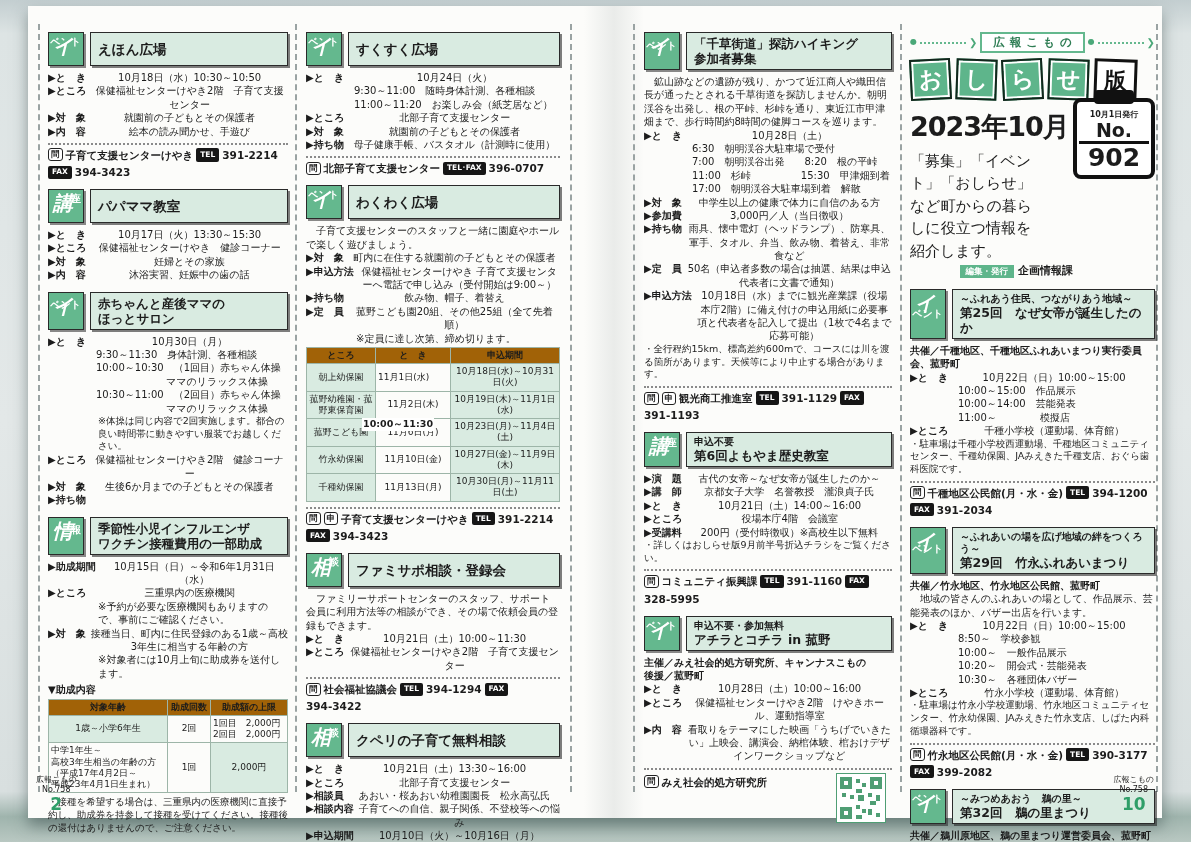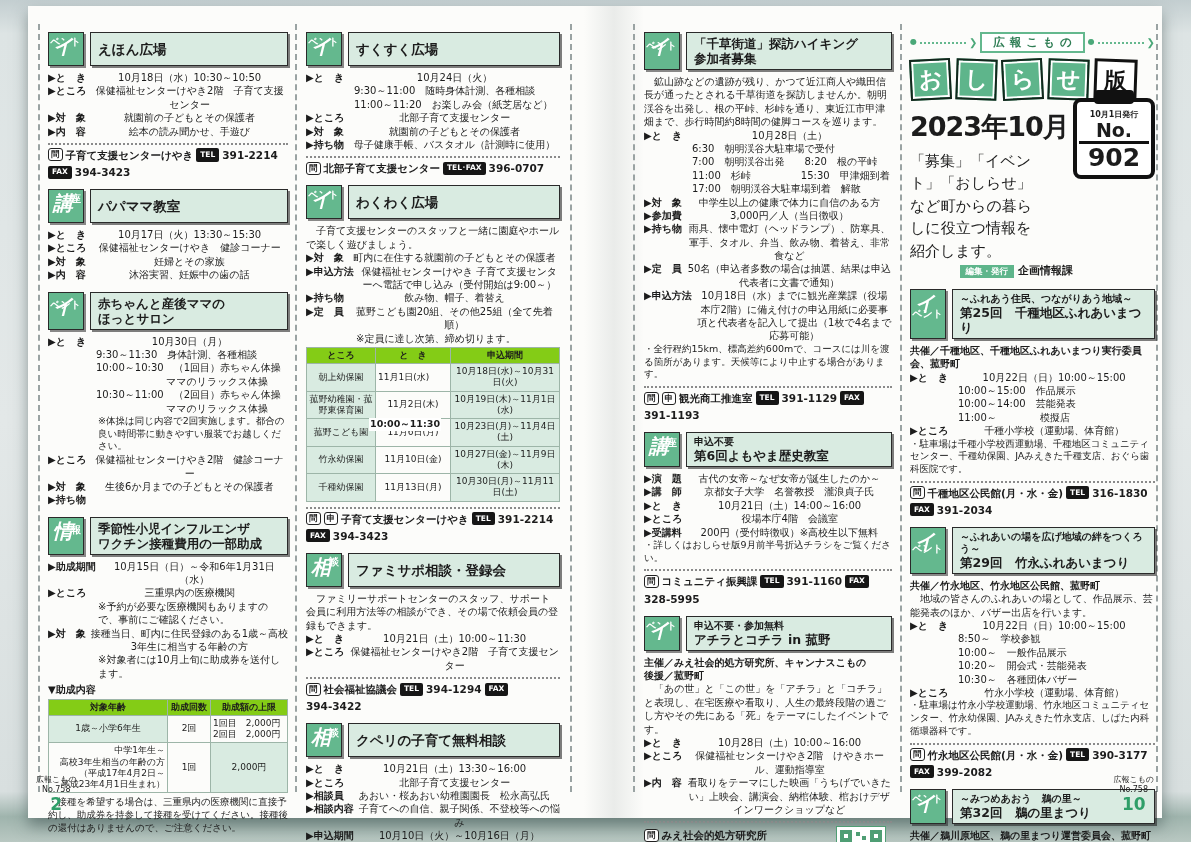--- a/index.html
+++ b/index.html
@@ -31,21 +31,21 @@
   .intro{text-indent:1em;}
   .org{font-weight:bold;}
   .note{font-size:9.5px;}
   .contact{border-top:2px dotted #8a8a8a;margin-top:5px;padding-top:3px;font-size:10.5px;font-weight:bold;
     display:flex;align-items:center;flex-wrap:wrap;gap:3px;}
   .ic{display:inline-block;border:1.5px solid #222;border-radius:3px;font-size:8.5px;font-weight:bold;
     padding:0 2px;line-height:11px;background:#fff;}
   .icb{display:inline-block;background:#161616;color:#fff;font-size:7.5px;font-weight:bold;
     padding:1.5px 4px;border-radius:2px;}
   table.gtbl{border-collapse:collapse;width:100%;font-size:9px;line-height:1.25;margin-top:2px;}
-  table.gtbl th{background:#84cc16;font-weight:bold;border:1px solid #9db5a8;padding:2px 1px;}
+  table.gtbl th{background:#a16207;font-weight:bold;border:1px solid #9db5a8;padding:2px 1px;}
   table.gtbl td{border:1px solid #9db5a8;padding:2px 2px;text-align:center;}
   td.gcell{background:#d9ebe1;}
   .tblwrap{position:relative;}
   .timeover{position:absolute;font-size:9.5px;font-weight:bold;background:#fff;padding:0 1px;}
   .capt{font-weight:bold;margin-top:3px;}
   
   .banner{display:flex;align-items:center;gap:3px;color:#4aa878;margin-bottom:6px;}
   .bline{flex:1;border-top:2px dotted #64b88e;}
   .bdot{font-size:8px;}
   .barrow{font-size:10px;font-weight:bold;}
@@ -230,21 +230,21 @@
         </tr>
         <tr>
           <td class="gcell">1歳～小学6年生</td>
           <td>2回</td>
           <td style="text-align:left">
                 <div>1回目　2,000円</div>
                 <div>2回目　2,000円</div>
               </td>
         </tr>
         <tr>
-          <td style="text-align:right">
+          <td style="text-align:left">
                 <div>中学1年生～</div>
                 <div>高校3年生相当の年齢の方</div>
                 <div>（平成17年4月2日～</div>
                 <div>平成23年4月1日生まれ）</div>
               </td>
           <td>1回</td>
           <td class="gcell">2,000円</td>
         </tr>
       </tbody>
         </table>
@@ -347,21 +347,21 @@
                 <td style="text-align:center">11月10日(金)</td>
                 <td class="gcell">10月27日(金)～11月9日(木)</td>
               </tr>
           <tr>
                 <td class="gcell">千種幼保園</td>
                 <td style="text-align:center">11月13日(月)</td>
                 <td class="gcell">10月30日(月)～11月11日(土)</td>
               </tr>
         </tbody>
           </table>
-        <span class="timeover" style="right:119px;top:46%">10:00～11:30</span>
+        <span class="timeover" style="right:126px;top:46%">10:00～11:30</span>
       </div>
       <div class="contact">
           <span class="ic">問</span>
           <span class="ic">申</span>
           <span>子育て支援センターけやき</span>
           <span class="icb">TEL</span>
           <span>391-2214</span>
           <span class="icb">FAX</span>
           <span>394-3423</span>
         </div>
@@ -532,21 +532,20 @@
             <span class="sbm">イ</span>
             <span class="sbs">ベント</span>
           </div>
         <div class="st">
             <span class="stt sm">申込不要・参加無料</span>
             <span class="stt md">アチラとコチラ in 菰野</span>
           </div>
       </div>
       <div class="org">主催／みえ社会的処方研究所、キャンナスこもの</div>
       <div class="org">後援／菰野町</div>
-      <div class="intro">「あの世」と「この世」を「アチラ」と「コチラ」と表現し、在宅医療や看取り、人生の最終段階の過ごし方やその先にある「死」をテーマにしたイベントです。</div>
       <div class="r">
           <span class="l">▶と　き</span>
           <span class="t">10月28日（土）10:00～16:00</span>
         </div>
       <div class="r">
           <span class="l">▶ところ</span>
           <span class="t">保健福祉センターけやき2階　けやきホール、運動指導室</span>
         </div>
       <div class="r">
           <span class="l">▶内　容</span>
@@ -628,41 +627,41 @@
     </div>
 
     <div class="sec">
       <div class="sh">
         <div class="sb">
             <span class="sbm">イ</span>
             <span class="sbs">ベント</span>
           </div>
         <div class="st">
             <span class="stt sm">～ふれあう住民、つながりあう地域～</span>
-            <span class="stt md">第25回　千種地区ふれあいまつり</span>
+            <span class="stt md">第25回　なぜ女帝が誕生したのか</span>
           </div>
       </div>
       <div class="org">共催／千種地区、千種地区ふれあいまつり実行委員会、菰野町</div>
       <div class="r">
           <span class="l">▶と　き</span>
           <span class="t">10月22日（日）10:00～15:00</span>
         </div>
       <div class="sub">10:00～15:00　作品展示</div>
       <div class="sub">10:00～14:00　芸能発表</div>
       <div class="sub">11:00～　　　　 模擬店</div>
       <div class="r">
           <span class="l">▶ところ</span>
           <span class="t">千種小学校（運動場、体育館）</span>
         </div>
       <div class="note">・駐車場は千種小学校西運動場、千種地区コミュニティセンター、千種幼保園、JAみえきた千種支店、おぐら歯科医院です。</div>
       <div class="contact">
           <span class="ic">問</span>
           <span>千種地区公民館(月・水・金)</span>
           <span class="icb">TEL</span>
-          <span>316-1830</span>
+          <span>394-1200</span>
           <span class="icb">FAX</span>
           <span>391-2034</span>
         </div>
     </div>
 
     <div class="sec">
       <div class="sh">
         <div class="sb">
             <span class="sbm">イ</span>
             <span class="sbs">ベント</span>

